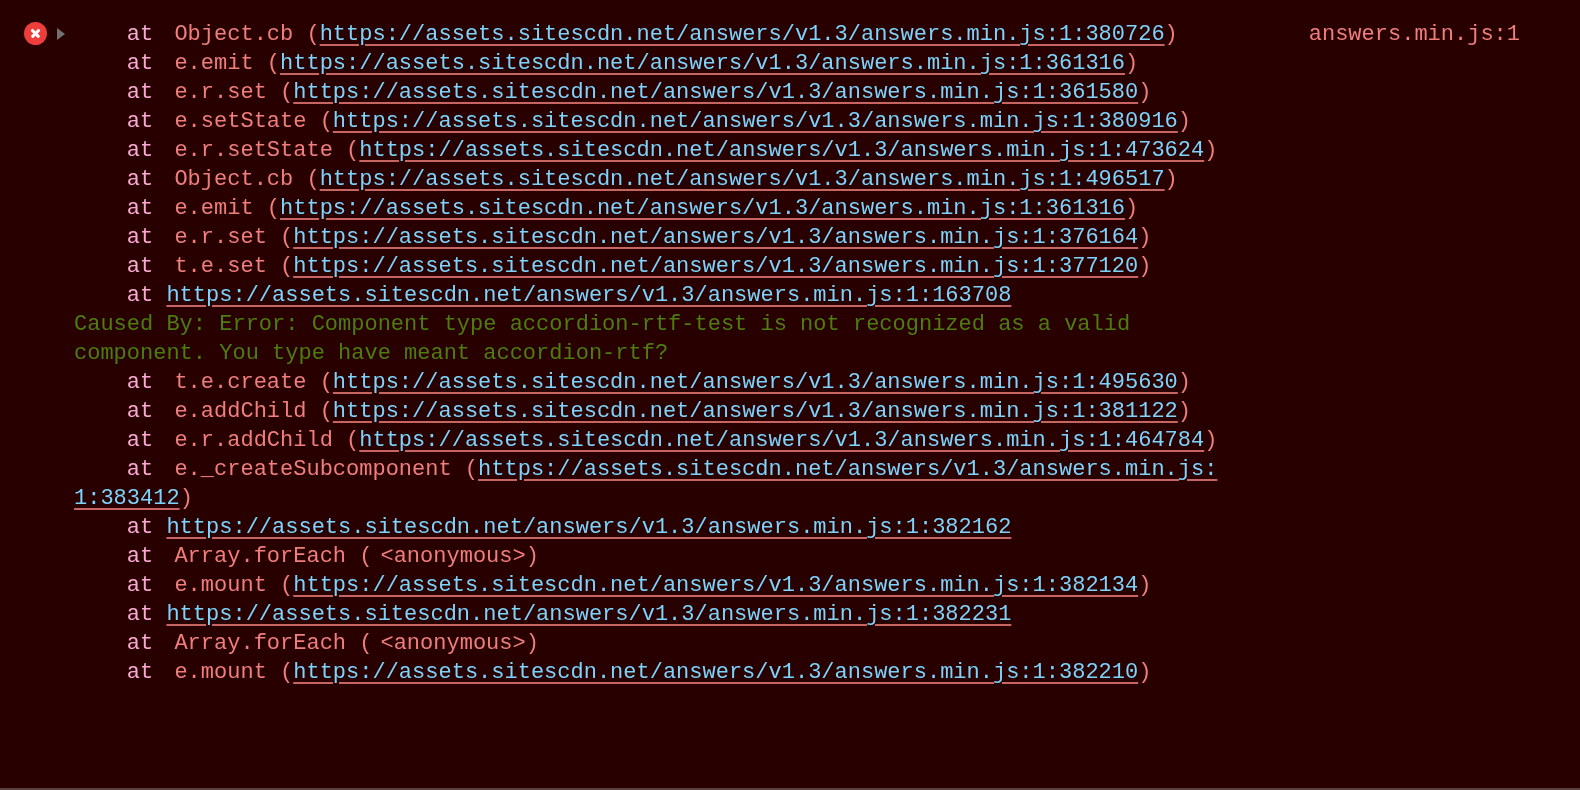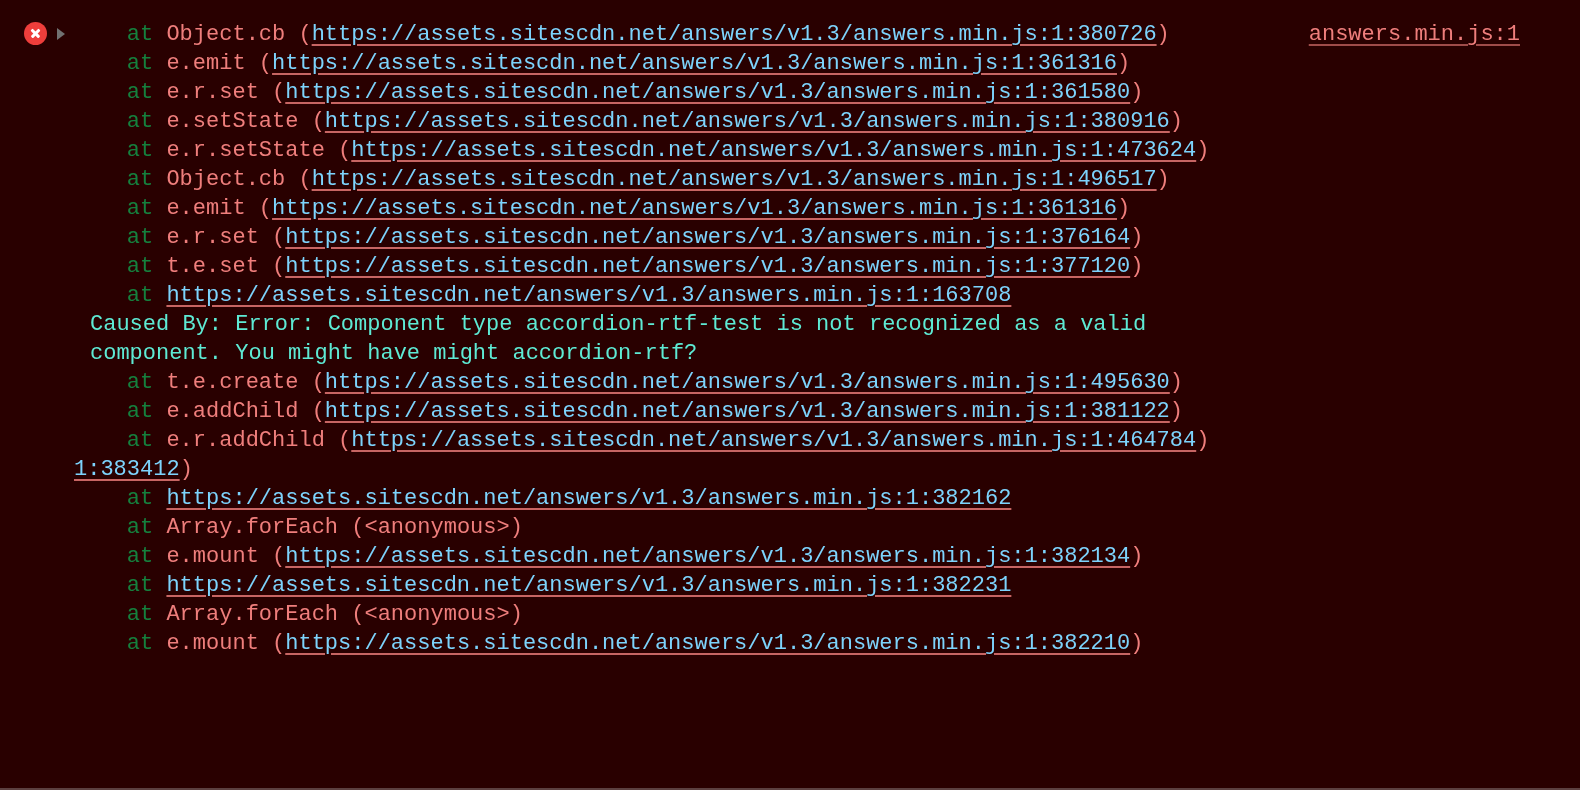--- a/index.html
+++ b/index.html
@@ -57,59 +57,58 @@
     top: 8px;
     width: 0;
     height: 0;
     border-top: 6px solid transparent;
     border-bottom: 6px solid transparent;
     border-left: 8px solid #717171;
   }
   .source-link {
     float: right;
     color: #ef7e7c;
-    text-decoration: underline;
     text-decoration-color: rgba(239,126,124,0.6);
     text-underline-offset: 4px;
     margin-right: 40px;
   }
   .stack {
     padding-left: 50px;
     white-space: pre;
   }
   .stack .line { display: block; }
   .ind { display: inline-block; }
-  .at { color: #15803d; }
-  .fn { color: #ef7e7c; }
+  .at { color: #f9a8d4; }
+  .fn { color: #ef7e7c; margin-left: 8px; }
   .paren { color: #ef7e7c; }
   .url {
     color: #7dd3fc;
     text-decoration: underline;
     text-decoration-color: rgba(239,126,124,0.8);
     text-underline-offset: 4px;
   }
-  .caused { color: #5eead4; margin-left: 16px; }
+  .caused { color: #4d7c0f; }
   .first-msg { color: #ef7e7c; }
   .wrap-line-1 { padding-left: 0; text-decoration-color: rgba(239,126,124,0.8); text-underline-offset: 4px; }
 </style>
 </head>
 <body>
 
 <div class="console-wrap">
 
   <div class="error-row">
     <span class="error-icon"></span>
     <span class="triangle"></span>
     <span class="source-link">answers.min.js:1</span>
   </div>
 
   <div class="stack" id="stack1"><span class="line"><span class="ind">    </span><span class="at">at </span><span class="fn">Object.cb</span><span class="paren"> (</span><span class="url">https://assets.sitescdn.net/answers/v1.3/answers.min.js:1:380726</span><span class="paren">)</span></span><span class="line"><span class="ind">    </span><span class="at">at </span><span class="fn">e.emit</span><span class="paren"> (</span><span class="url">https://assets.sitescdn.net/answers/v1.3/answers.min.js:1:361316</span><span class="paren">)</span></span><span class="line"><span class="ind">    </span><span class="at">at </span><span class="fn">e.r.set</span><span class="paren"> (</span><span class="url">https://assets.sitescdn.net/answers/v1.3/answers.min.js:1:361580</span><span class="paren">)</span></span><span class="line"><span class="ind">    </span><span class="at">at </span><span class="fn">e.setState</span><span class="paren"> (</span><span class="url">https://assets.sitescdn.net/answers/v1.3/answers.min.js:1:380916</span><span class="paren">)</span></span><span class="line"><span class="ind">    </span><span class="at">at </span><span class="fn">e.r.setState</span><span class="paren"> (</span><span class="url">https://assets.sitescdn.net/answers/v1.3/answers.min.js:1:473624</span><span class="paren">)</span></span><span class="line"><span class="ind">    </span><span class="at">at </span><span class="fn">Object.cb</span><span class="paren"> (</span><span class="url">https://assets.sitescdn.net/answers/v1.3/answers.min.js:1:496517</span><span class="paren">)</span></span><span class="line"><span class="ind">    </span><span class="at">at </span><span class="fn">e.emit</span><span class="paren"> (</span><span class="url">https://assets.sitescdn.net/answers/v1.3/answers.min.js:1:361316</span><span class="paren">)</span></span><span class="line"><span class="ind">    </span><span class="at">at </span><span class="fn">e.r.set</span><span class="paren"> (</span><span class="url">https://assets.sitescdn.net/answers/v1.3/answers.min.js:1:376164</span><span class="paren">)</span></span><span class="line"><span class="ind">    </span><span class="at">at </span><span class="fn">t.e.set</span><span class="paren"> (</span><span class="url">https://assets.sitescdn.net/answers/v1.3/answers.min.js:1:377120</span><span class="paren">)</span></span><span class="line"><span class="ind">    </span><span class="at">at </span><span class="url">https://assets.sitescdn.net/answers/v1.3/answers.min.js:1:163708</span></span></div>
 
   <div class="stack"><span class="caused">Caused By: Error: Component type accordion-rtf-test is not recognized as a valid </span>
-<span class="caused">component. You might have might accordion-rtf?</span></div>
+<span class="caused">component. You type have meant accordion-rtf?</span></div>
 
   <div class="stack" id="stack2a"><span class="line"><span class="ind">    </span><span class="at">at </span><span class="fn">t.e.create</span><span class="paren"> (</span><span class="url">https://assets.sitescdn.net/answers/v1.3/answers.min.js:1:495630</span><span class="paren">)</span></span><span class="line"><span class="ind">    </span><span class="at">at </span><span class="fn">e.addChild</span><span class="paren"> (</span><span class="url">https://assets.sitescdn.net/answers/v1.3/answers.min.js:1:381122</span><span class="paren">)</span></span><span class="line"><span class="ind">    </span><span class="at">at </span><span class="fn">e.r.addChild</span><span class="paren"> (</span><span class="url">https://assets.sitescdn.net/answers/v1.3/answers.min.js:1:464784</span><span class="paren">)</span></span></div>
 
-  <div class="stack"><span class="line"><span class="url wrap-line-1">1:383412</span><span class="paren">)</span></span></div>
+  <div class="stack"><span class="line"><span class="ind">    </span><span class="at">at </span><span class="fn">e._createSubcomponent</span><span class="paren"> (</span><span class="url">https://assets.sitescdn.net/answers/v1.3/answers.min.js:</span></span><span class="line"><span class="url wrap-line-1">1:383412</span><span class="paren">)</span></span></div>
 
   <div class="stack" id="stack2b"><span class="line"><span class="ind">    </span><span class="at">at </span><span class="url">https://assets.sitescdn.net/answers/v1.3/answers.min.js:1:382162</span></span><span class="line"><span class="ind">    </span><span class="at">at </span><span class="fn">Array.forEach</span><span class="paren"> (</span><span class="fn">&lt;anonymous&gt;</span><span class="paren">)</span></span><span class="line"><span class="ind">    </span><span class="at">at </span><span class="fn">e.mount</span><span class="paren"> (</span><span class="url">https://assets.sitescdn.net/answers/v1.3/answers.min.js:1:382134</span><span class="paren">)</span></span><span class="line"><span class="ind">    </span><span class="at">at </span><span class="url">https://assets.sitescdn.net/answers/v1.3/answers.min.js:1:382231</span></span><span class="line"><span class="ind">    </span><span class="at">at </span><span class="fn">Array.forEach</span><span class="paren"> (</span><span class="fn">&lt;anonymous&gt;</span><span class="paren">)</span></span><span class="line"><span class="ind">    </span><span class="at">at </span><span class="fn">e.mount</span><span class="paren"> (</span><span class="url">https://assets.sitescdn.net/answers/v1.3/answers.min.js:1:382210</span><span class="paren">)</span></span></div>
 
 </div>
 
 </body></html>

